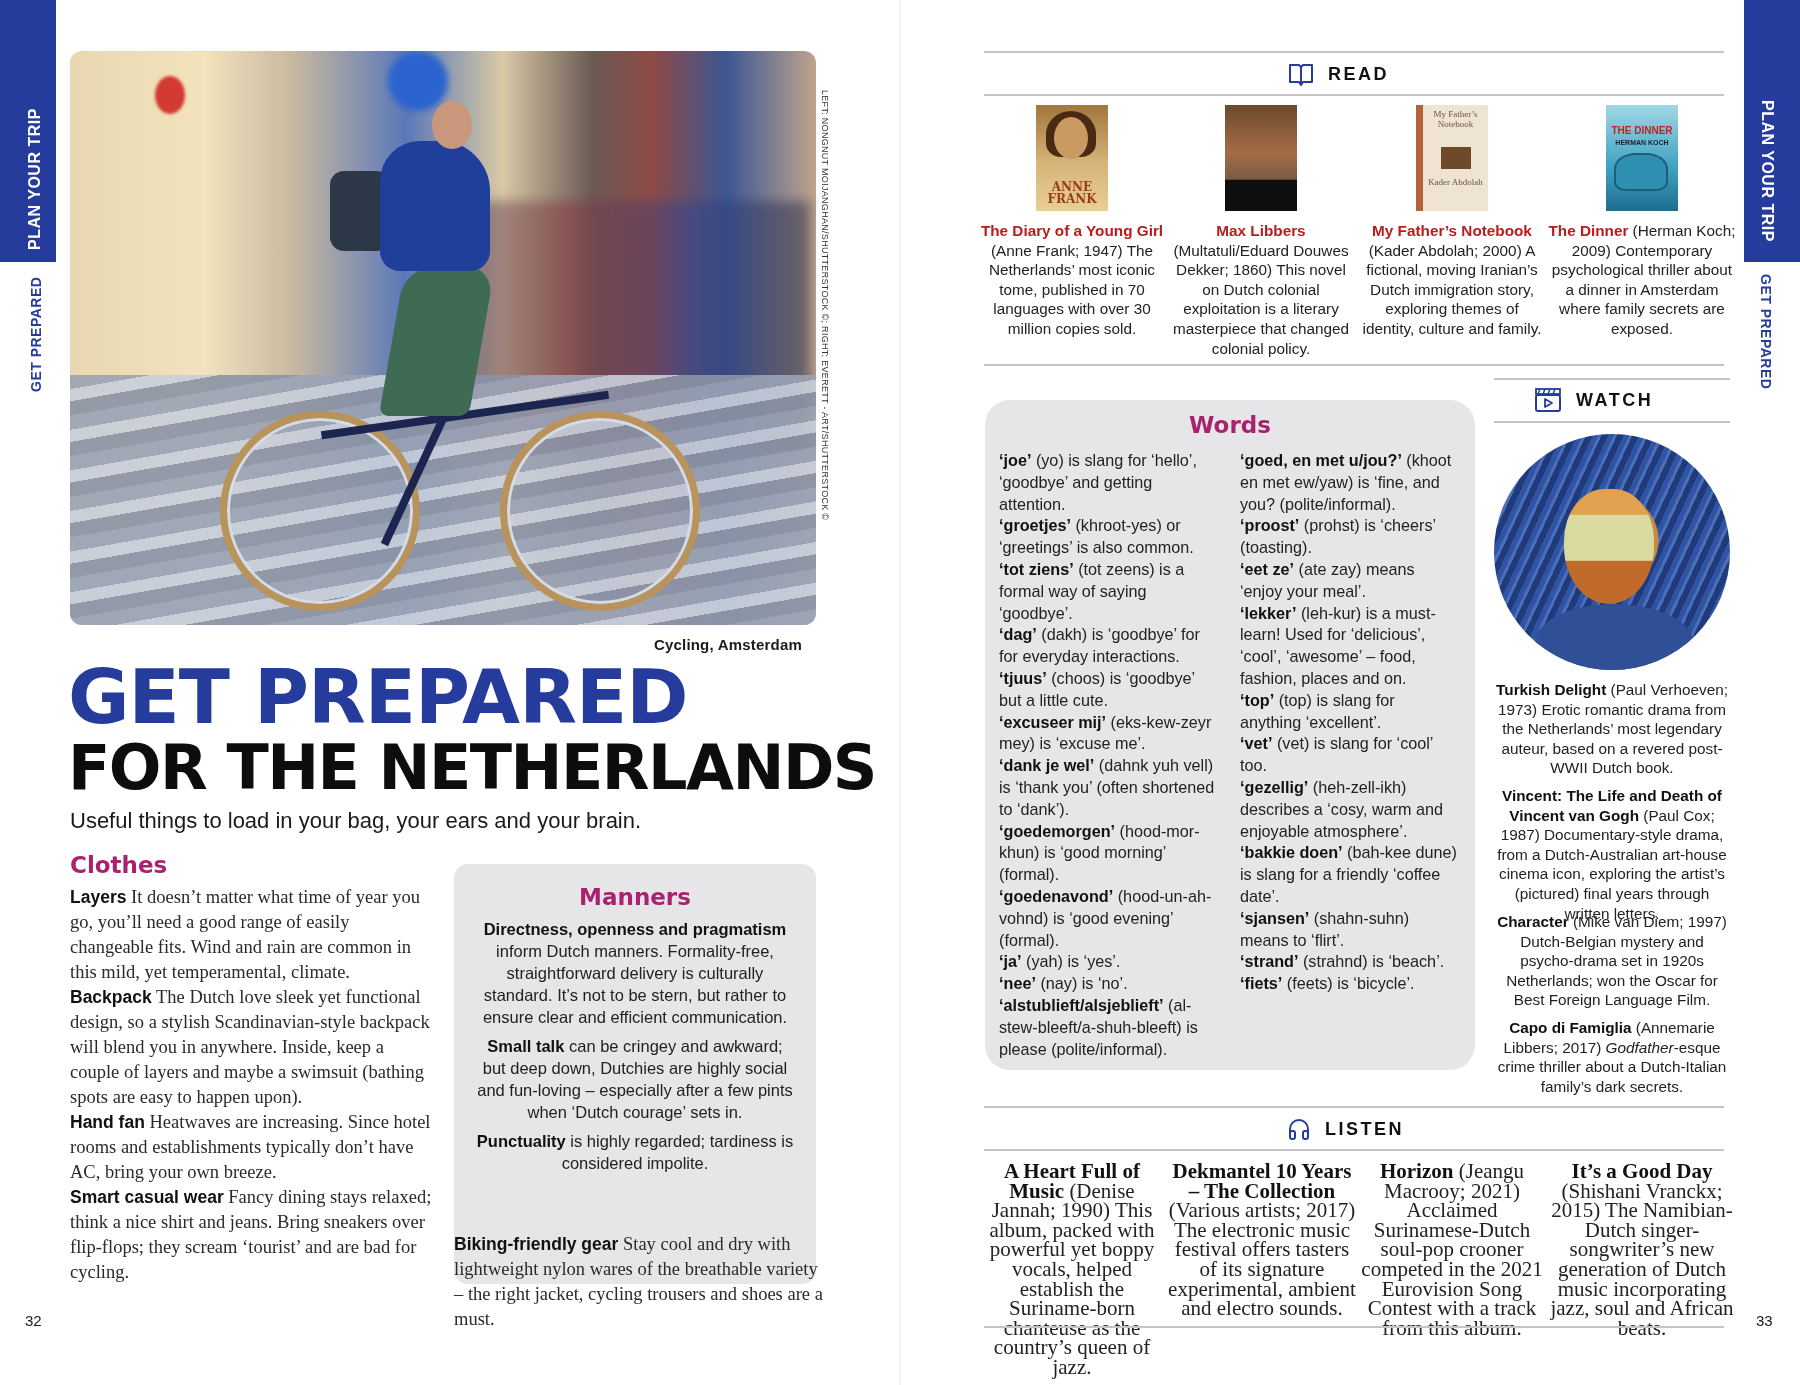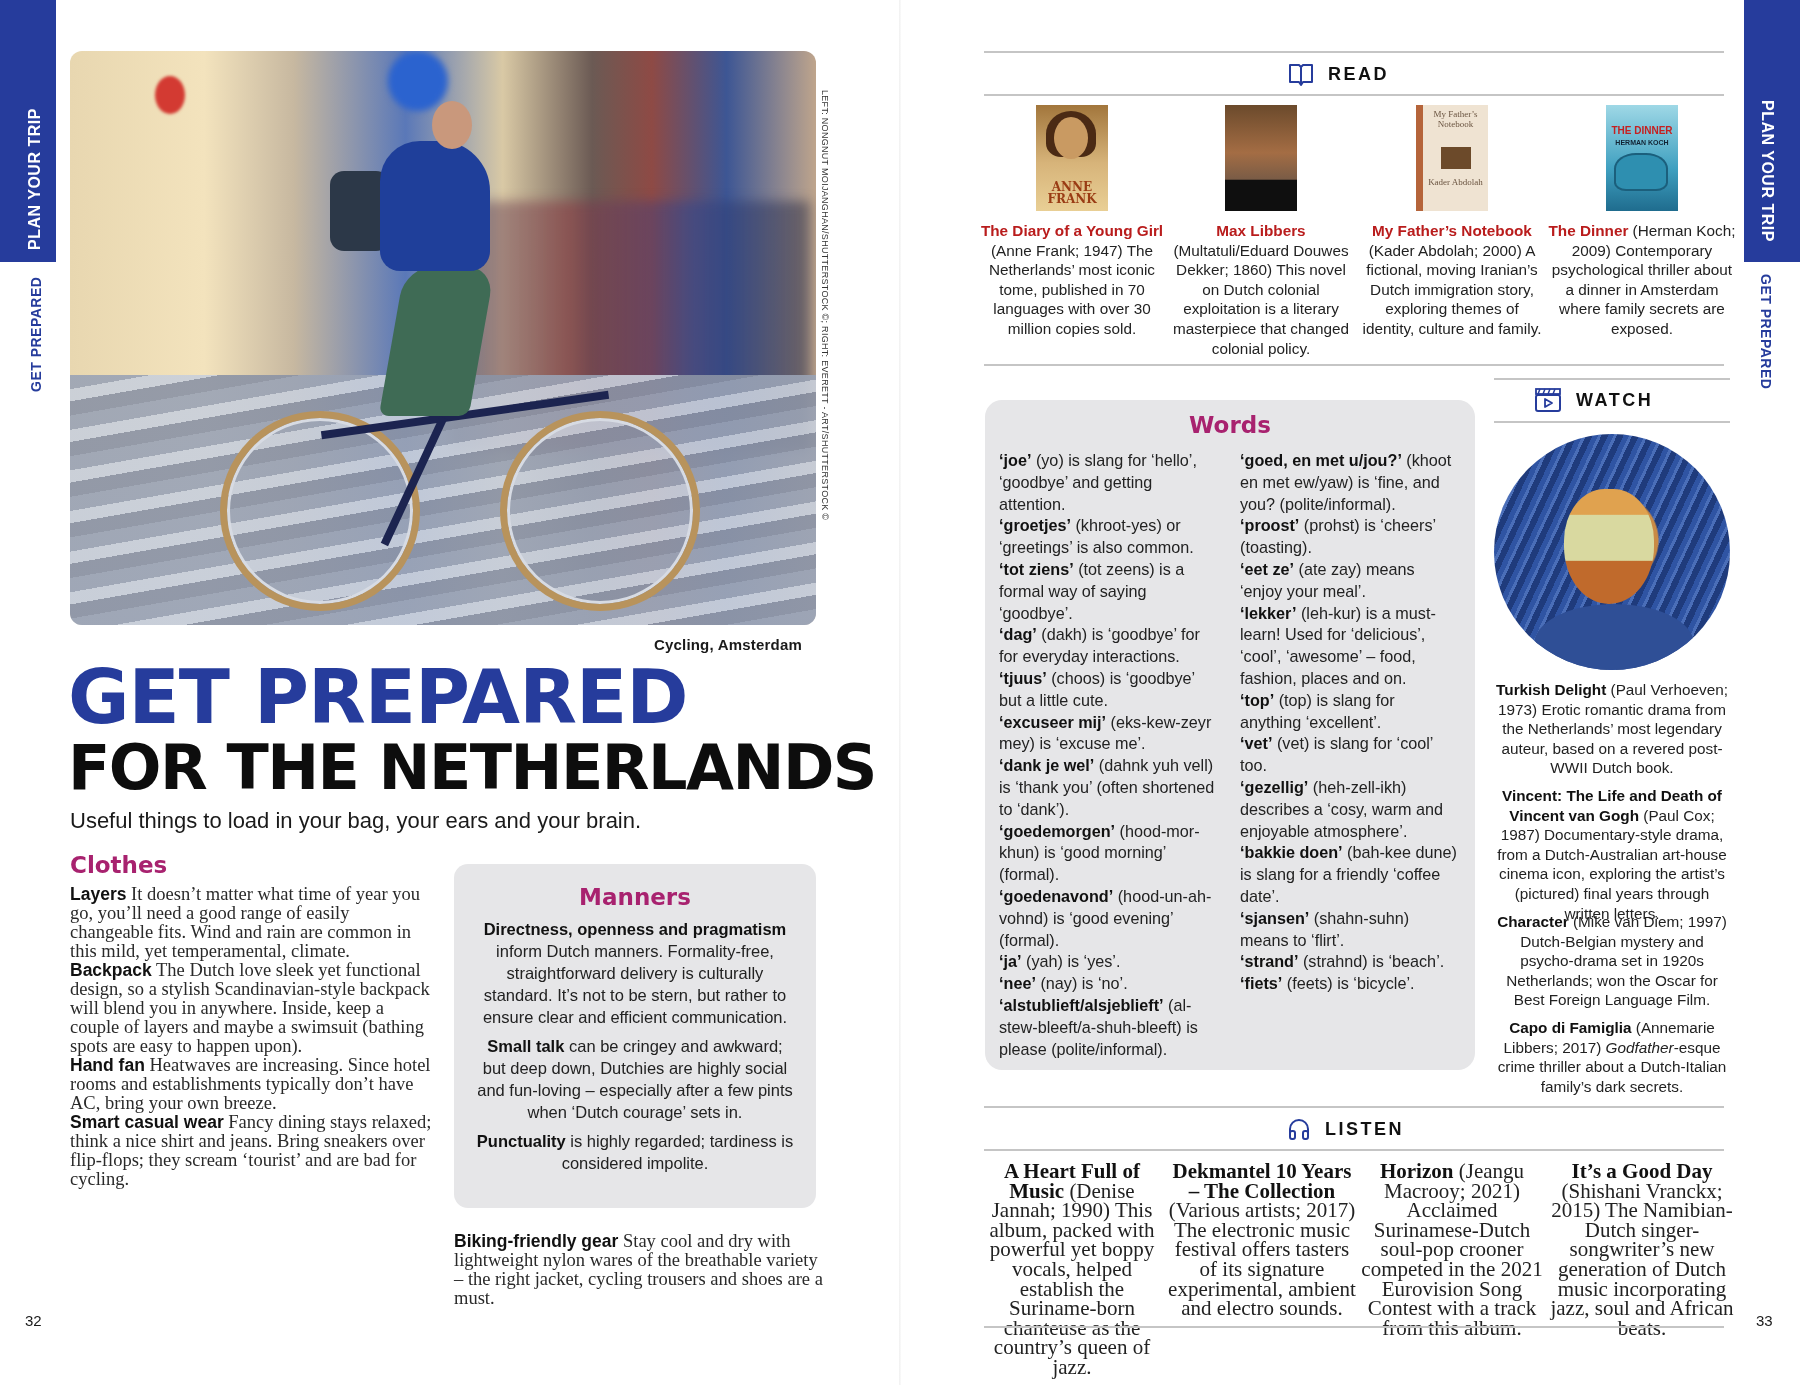--- a/index.html
+++ b/index.html
@@ -42,26 +42,26 @@
   .photo-credit { left: 830px; top: 90px; color: #333; font-size: 9px; font-weight: normal; letter-spacing: 0.3px; }
 
   .caption { position: absolute; left: 560px; top: 636px; width: 242px; text-align: right; font-weight: bold; font-size: 15px; color: #1a1a1a; letter-spacing: 0.2px; }
 
   .title-1 { position: absolute; left: 68px; top: 660px; font-size: 75px; font-weight: 900; color: #263c9c; letter-spacing: -1px; line-height: 1; font-family: "DejaVu Sans", sans-serif; }
   .title-2 { position: absolute; left: 68px; top: 737px; font-size: 62px; font-weight: 900; color: #0d0d0d; letter-spacing: -1.5px; line-height: 1; font-family: "DejaVu Sans", sans-serif; }
   .subtitle { position: absolute; left: 70px; top: 808px; font-size: 22px; color: #1a1a1a; }
 
   .section-head { position: absolute; font-weight: bold; color: #a8226f; font-size: 23px; font-family: "DejaVu Sans", sans-serif; }
 
-  .serif-text { font-family: "Liberation Serif", serif; font-size: 18.5px; line-height: 19px; color: #2a2a2a; }
+  .serif-text { font-family: "Liberation Serif", serif; font-size: 18.5px; line-height: 25px; color: #2a2a2a; }
   .serif-text b { font-family: "Liberation Sans", sans-serif; font-weight: bold; font-size: 17.5px; color: #111; }
 
   .clothes { position: absolute; left: 70px; top: 885px; width: 365px; }
 
-  .manners-box { position: absolute; left: 454px; top: 864px; width: 362px; height: 344px; background: #e6e6e8; border-radius: 14px; padding: 20px 22px; text-align: center; }
+  .manners-box { position: absolute; left: 454px; top: 864px; width: 362px; height: 420px; background: #e6e6e8; border-radius: 14px; padding: 20px 22px; text-align: center; }
   .manners-box .section-head { position: static; margin-bottom: 8px; }
   .manners-box p { font-size: 16.5px; line-height: 22px; color: #222; margin-bottom: 7px; }
   .manners-box p b { color: #111; }
 
   .biking { position: absolute; left: 454px; top: 1232px; width: 370px; }
 
   .page-num { position: absolute; font-weight: normal; font-size: 15px; color: #1a1a1a; }
   .pn-left { left: 25px; top: 1312px; }
   .pn-right { left: 1756px; top: 1312px; }
 
@@ -80,21 +80,21 @@
   .cover-anne .t { position: absolute; left: 0; right: 0; bottom: 6px; font-family: "DejaVu Serif", serif; font-weight: bold; color: #9a3c14; font-size: 12px; line-height: 12px; text-align: center; }
   .cover-max { background: linear-gradient(180deg, #6b4a2c 0%, #a46d44 45%, #7a5c46 70%, #0f0f0f 71%, #0f0f0f 100%); }
   .cover-father { background: #efe3d2; border-left: 7px solid #b5643a; }
   .cover-father .t { position: absolute; left: 0; right: 0; text-align: center; font-family: "Liberation Serif", serif; color: #6a5440; font-size: 9px; line-height: 10px; }
   .cover-father .box { position: absolute; left: 18px; top: 42px; width: 30px; height: 22px; background: #6c4a2a; }
   .cover-dinner { background: linear-gradient(180deg, #9fd8e6 0%, #3fa0c0 60%, #1f6c8e 100%); }
   .cover-dinner .t1 { position: absolute; top: 16px; left: 0; right: 0; text-align: center; font-weight: bold; color: #c52020; font-size: 10px; }
   .cover-dinner .t2 { position: absolute; top: 28px; left: 0; right: 0; text-align: center; font-weight: bold; color: #123; font-size: 7px; }
   .cover-dinner .shoe { position: absolute; left: 10px; top: 50px; width: 50px; height: 34px; border-radius: 40% 40% 20% 20%; background: #2e8fb0; box-shadow: 0 0 0 2px #1b5f7c; }
 
-  .words-box { position: absolute; left: 985px; top: 400px; width: 490px; height: 670px; background: #e6e6e8; border-radius: 17px; }
+  .words-box { position: absolute; left: 985px; top: 400px; width: 490px; height: 670px; background: #e6e6e8; border-radius: 25px; }
   .words-box .section-head { left: 0; right: 0; top: 12px; text-align: center; }
   .words-col { position: absolute; top: 50px; width: 220px; font-size: 16.2px; line-height: 21.8px; color: #222; }
   .words-col .w { display: block; }
   .words-col b { color: #111; }
   .words-col-1 { left: 14px; }
   .words-col-2 { left: 255px; }
 
   .watch-portrait { position: absolute; left: 1494px; top: 434px; width: 236px; height: 236px; border-radius: 50%; overflow: hidden;
     background: radial-gradient(circle at 50% 45%, #d6b25e 0 18%, #c98a45 19% 26%, transparent 27%),
                 repeating-linear-gradient(115deg, #1f3b7c 0 6px, #2f54a3 6px 11px, #4a6eb8 11px 14px);

